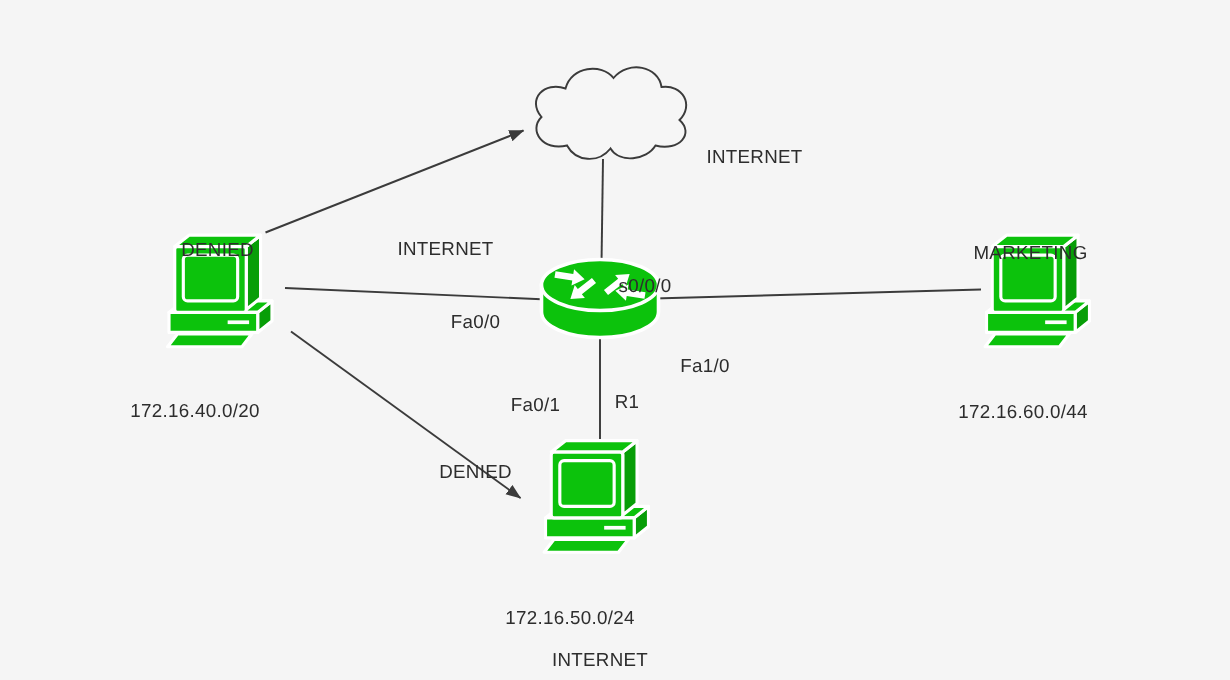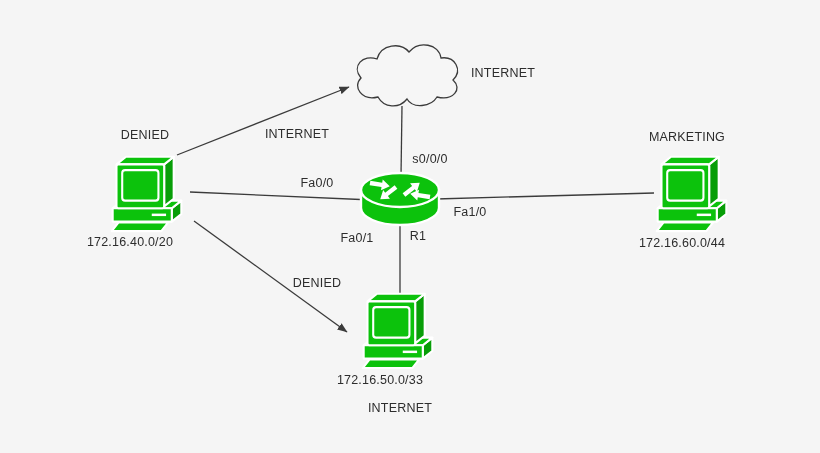--- a/index.html
+++ b/index.html
@@ -25,20 +25,21 @@
   }
   .lbl {
     position: absolute;
     transform: translate(-50%, -50%);
     white-space: nowrap;
     font-size: 12.5px;
     line-height: 1;
     color: #2d2d2d;
     letter-spacing: 0.2px;
     user-select: none;
+    margin-top: 32px;
   }
 </style>
 </head>
 <body>
 
 <div class="canvas">
 
   <svg class="layer" width="820" height="453" viewBox="0 0 820 453">
     <defs>
       <marker id="arrowhead" markerWidth="11" markerHeight="9" refX="9.5" refY="4.5" orient="auto" markerUnits="userSpaceOnUse">
@@ -144,17 +145,17 @@
   <div class="lbl" style="left:357px; top:238px">Fa0/1</div>
 
   <div class="lbl" style="left:418px; top:236px">R1</div>
 
   <div class="lbl" style="left:130px; top:242px">172.16.40.0/20</div>
 
   <div class="lbl" style="left:682px; top:243px">172.16.60.0/44</div>
 
   <div class="lbl" style="left:317px; top:283px">DENIED</div>
 
-  <div class="lbl" style="left:380px; top:380px">172.16.50.0/33</div>
+  <div class="lbl" style="left:380px; top:380px">172.16.50.0/24</div>
 
   <div class="lbl" style="left:400px; top:408px">INTERNET</div>
 
 </div>
 
 </body></html>

